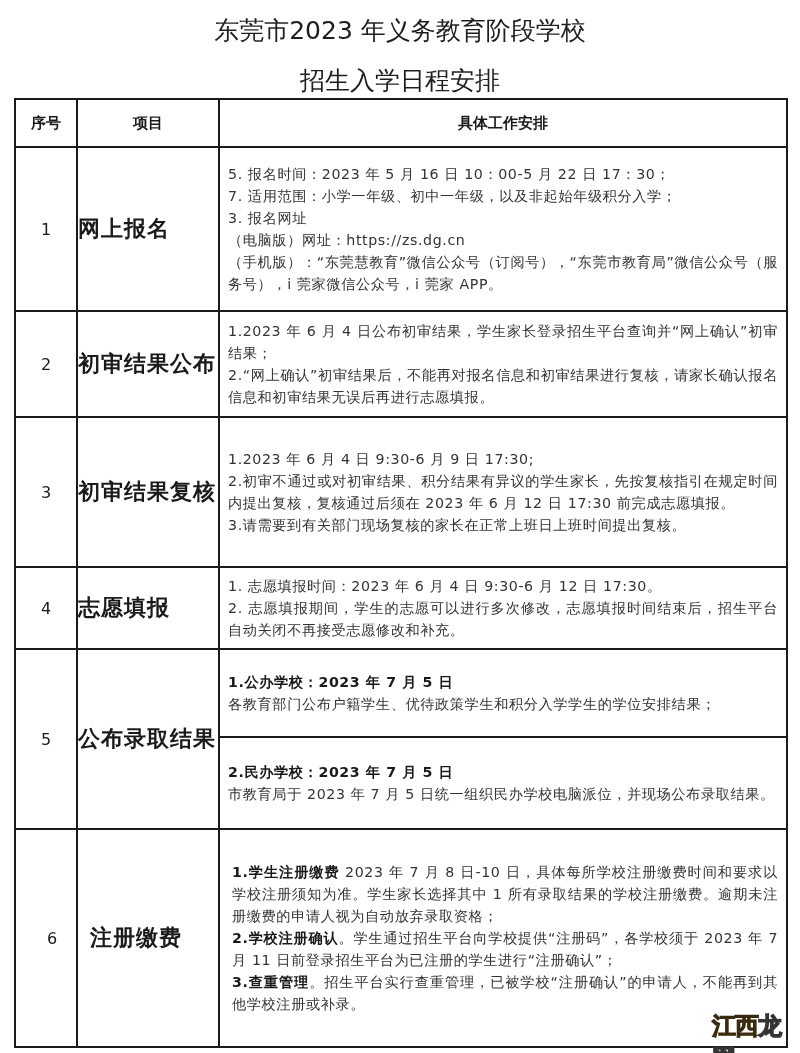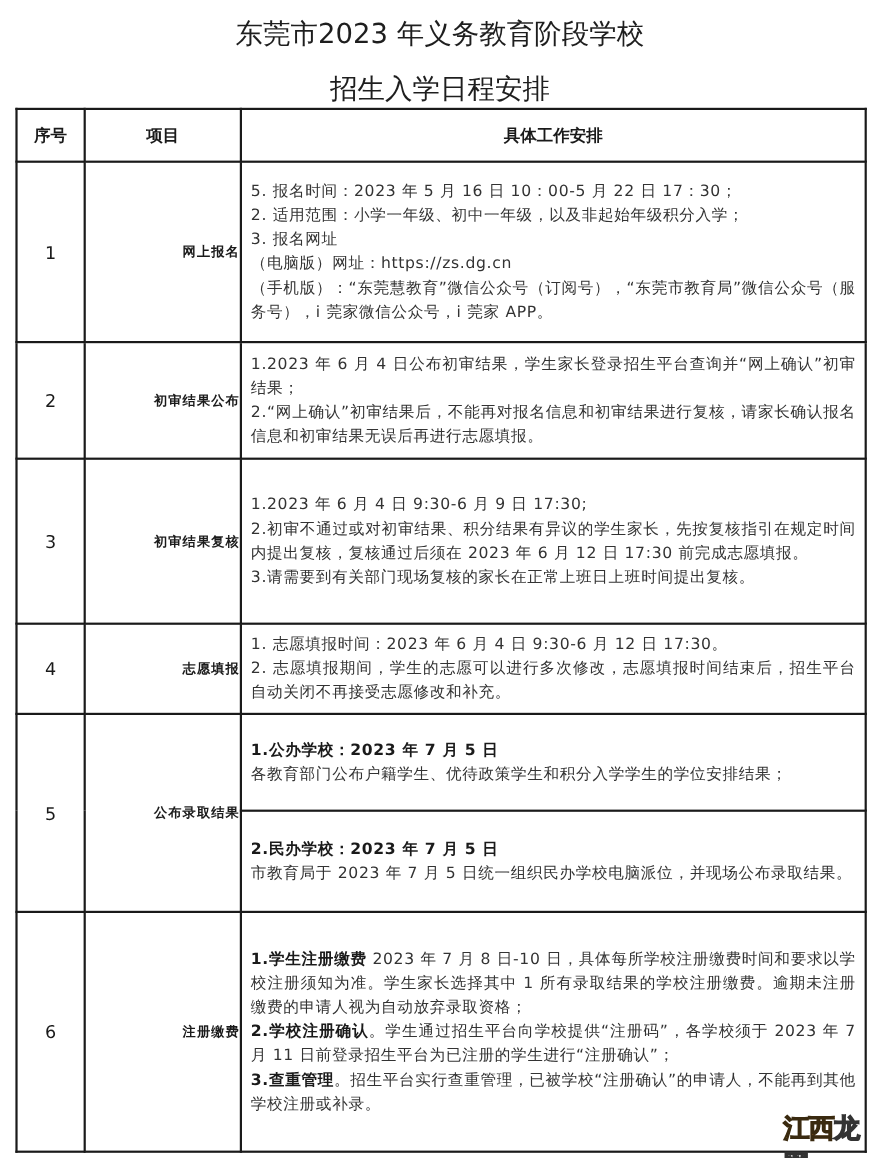--- a/index.html
+++ b/index.html
@@ -19,35 +19,35 @@
   }
   table.sched td, table.sched th {
     border: 2px solid #1a1a1a; vertical-align: middle;
   }
   col.c1 { width: 62px; }
   col.c2 { width: 142px; }
   col.c3 { width: 568px; }
 
   th { height: 48px; font-size: 15px; font-weight: bold; text-align: center; }
   td.num { text-align: center; font-size: 16px; }
-  td.item { text-align: right; font-size: 12px; font-weight: bold; letter-spacing: 1px; }
+  td.item { text-align: left; font-size: 22px; font-weight: bold; letter-spacing: 1px; }
   td.detail {
     font-size: 14.2px; line-height: 22px; color: #333; padding: 3px 8px 3px 8px;
     text-align: justify; letter-spacing: 0.6px;
   }
   .line { display: block; }
   .b { font-weight: bold; color: #1a1a1a; }
 
   tr.r1 td { height: 164px; }
   tr.r2 td { height: 106px; }
   tr.r3 td { height: 150px; }
   tr.r4 td { height: 82px; margin-top: 36px; }
   tr.r5a td.detail { height: 88px; }
   tr.r5b td.detail { height: 92px; }
-  tr.r6 td { height: 218px; }
+  tr.r6 td { height: 218px; padding-left: 12px; }
 
   .watermark {
     position: absolute; left: 712px; top: 1010px; font-size: 24px; font-weight: bold;
     letter-spacing: -1px;
   }
   .wm-a { color: #f2b53a; -webkit-text-stroke: 1px #3a2a10; }
   .wm-b { color: #e07a1e; -webkit-text-stroke: 1px #3a2a10; }
   .wm-c { color: #ffffff; -webkit-text-stroke: 1.2px #333; }
 </style>
 </head>
@@ -68,21 +68,21 @@
       <th>项目</th>
       <th>具体工作安排</th>
     </tr>
   </thead>
   <tbody>
     <tr class="r1">
       <td class="num">1</td>
       <td class="item">网上报名</td>
       <td class="detail">
         <span class="line">5. 报名时间：2023 年 5 月 16 日 10：00-5 月 22 日 17：30；</span>
-        <span class="line">2. 适用范围：小学一年级、初中一年级，以及非起始年级积分入学；</span>
+        <span class="line">7. 适用范围：小学一年级、初中一年级，以及非起始年级积分入学；</span>
         <span class="line">3. 报名网址</span>
         <span class="line">（电脑版）网址：https://zs.dg.cn</span>
         <span class="line">（手机版）：“东莞慧教育”微信公众号（订阅号），“东莞市教育局”微信公众号（服务号），i 莞家微信公众号，i 莞家 APP。</span>
       </td>
     </tr>
     <tr class="r2">
       <td class="num">2</td>
       <td class="item">初审结果公布</td>
       <td class="detail">
         <span class="line">1.2023 年 6 月 4 日公布初审结果，学生家长登录招生平台查询并“网上确认”初审结果；</span>

